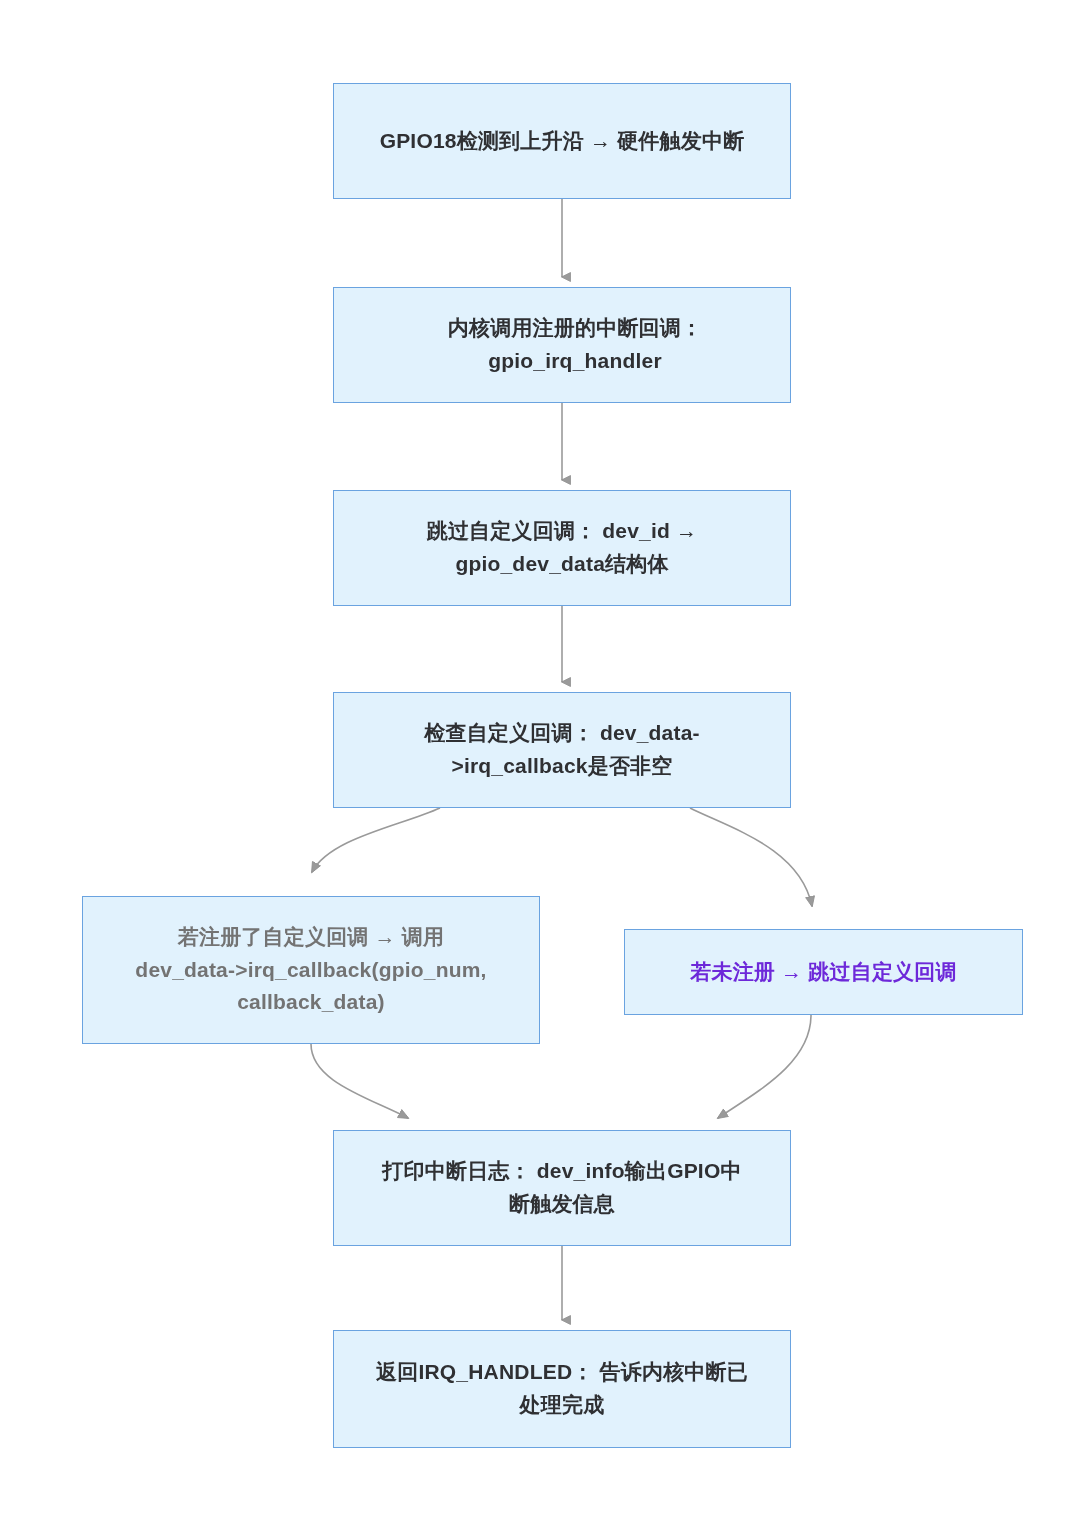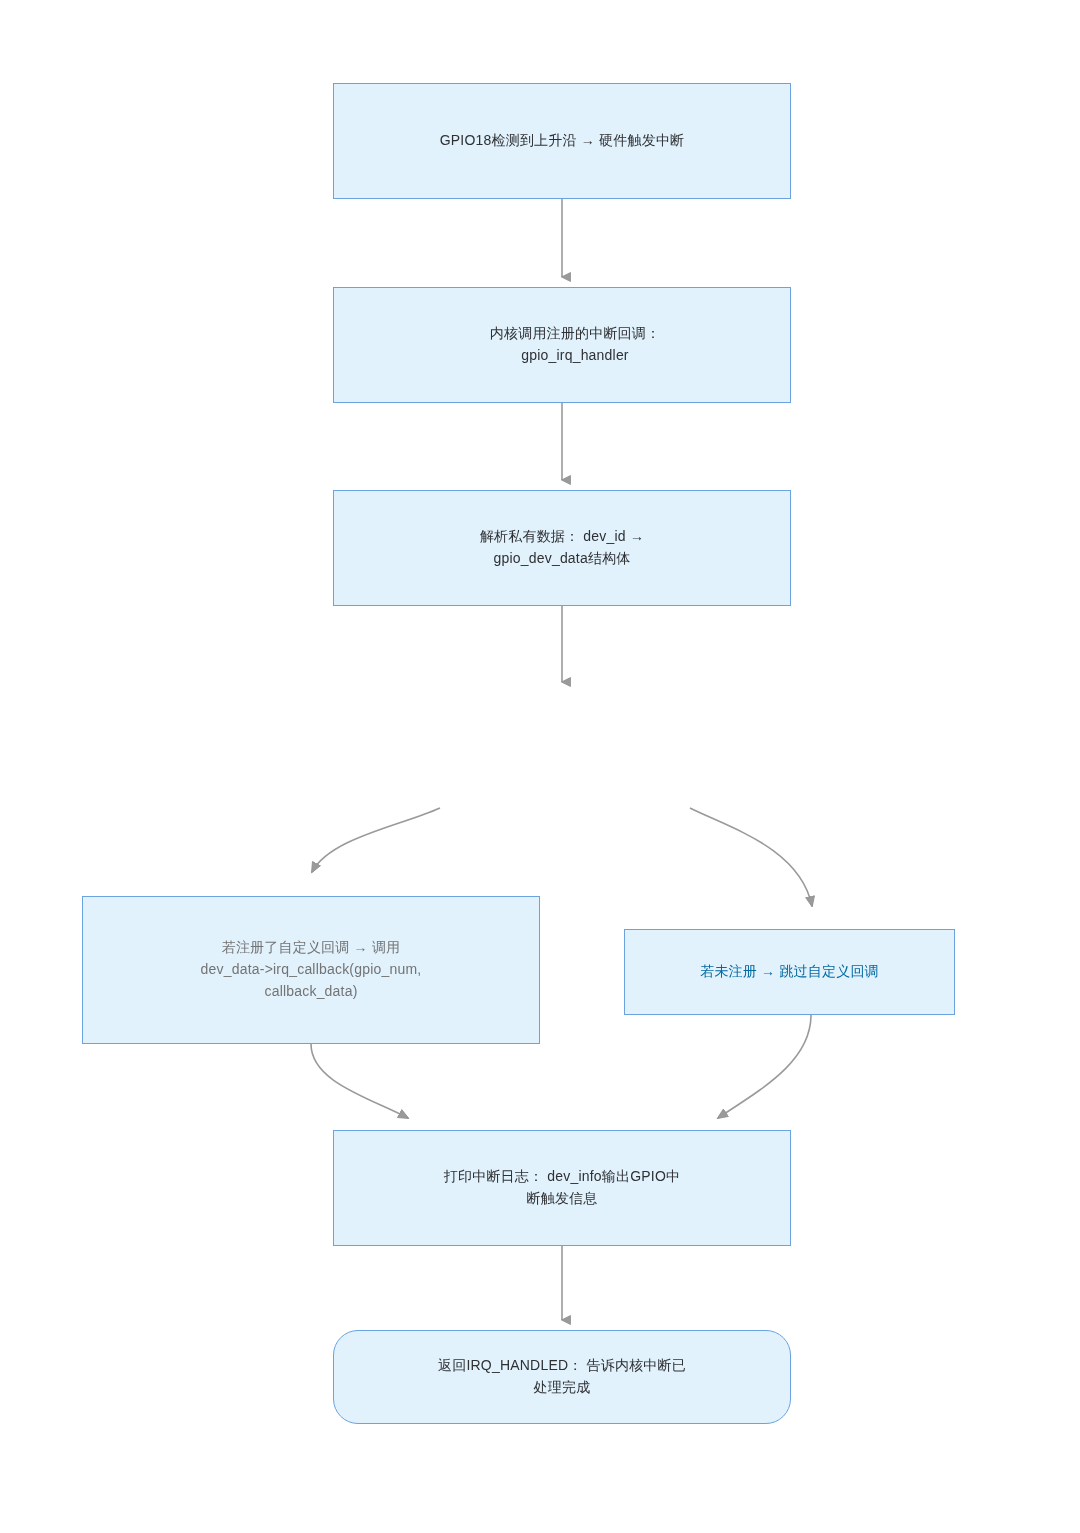--- a/index.html
+++ b/index.html
@@ -28,25 +28,26 @@
   .node {
     position: absolute;
     box-sizing: border-box;
     background: #e1f2fd;
     border: 1.6px solid #6aa3e0;
     display: flex;
     align-items: center;
     justify-content: center;
     text-align: center;
     color: #2f3033;
-    font-size: 14px;
+    font-size: 21px;
     line-height: 1.55;
     letter-spacing: 0.2px;
     padding: 6px 14px;
     white-space: pre-line;
+    font-weight: bold;
   }
   .node-label {
     display: block;
     width: 100%;
   }
 </style>
 </head>
 <body>
 
 <div id="canvas" style="background: rgb(255, 255, 255);">
@@ -81,38 +82,42 @@
   <div class="node" id="node-n1" style="left: 333px; top: 83px; width: 458px; height: 116px; background: rgb(225, 242, 253); border-color: rgb(106, 163, 224); color: rgb(47, 48, 51);">
     <span class="node-label">GPIO18检测到上升沿 → 硬件触发中断</span>
   </div>
 
   <div class="node" id="node-n2" style="left: 333px; top: 287px; width: 458px; height: 116px; background: rgb(225, 242, 253); border-color: rgb(106, 163, 224); color: rgb(47, 48, 51); padding-left: 40px;">
     <span class="node-label">内核调用注册的中断回调：
 gpio_irq_handler</span>
   </div>
 
   <div class="node" id="node-n3" style="left: 333px; top: 490px; width: 458px; height: 116px; background: rgb(225, 242, 253); border-color: rgb(106, 163, 224); color: rgb(47, 48, 51);">
-    <span class="node-label">解析私有数据： dev_id →
+    <span class="node-label">跳过自定义回调： dev_id →
 gpio_dev_data结构体</span>
   </div>
 
+  <div class="node" id="node-n4" style="left: 333px; top: 692px; width: 458px; height: 116px; background: rgb(225, 242, 253); border-color: rgb(106, 163, 224); color: rgb(47, 48, 51);">
+    <span class="node-label">检查自定义回调： dev_data-
+&gt;irq_callback是否非空</span>
+  </div>
 
   <div class="node" id="node-n5" style="left: 82px; top: 896px; width: 458px; height: 148px; background: rgb(225, 242, 253); border-color: rgb(106, 163, 224); color: #737373;">
     <span class="node-label">若注册了自定义回调 → 调用
 dev_data-&gt;irq_callback(gpio_num,
 callback_data)</span>
   </div>
 
-  <div class="node" id="node-n6" style="left: 624px; top: 929px; width: 331px; height: 86px; background: rgb(225, 242, 253); border-color: rgb(106, 163, 224); color: #0369a1;">
+  <div class="node" id="node-n6" style="left: 624px; top: 929px; width: 399px; height: 86px; background: rgb(225, 242, 253); border-color: rgb(106, 163, 224); color: #6d28d9;">
     <span class="node-label">若未注册 → 跳过自定义回调</span>
   </div>
 
   <div class="node" id="node-n7" style="left: 333px; top: 1130px; width: 458px; height: 116px; background: rgb(225, 242, 253); border-color: rgb(106, 163, 224); color: rgb(47, 48, 51);">
     <span class="node-label">打印中断日志： dev_info输出GPIO中
 断触发信息</span>
   </div>
 
-  <div class="node" id="node-n8" style="left: 333px; top: 1330px; width: 458px; height: 94px; background: rgb(225, 242, 253); border-color: rgb(106, 163, 224); color: rgb(47, 48, 51); border-radius: 25px;">
+  <div class="node" id="node-n8" style="left: 333px; top: 1330px; width: 458px; height: 118px; background: rgb(225, 242, 253); border-color: rgb(106, 163, 224); color: rgb(47, 48, 51);">
     <span class="node-label">返回IRQ_HANDLED： 告诉内核中断已
 处理完成</span>
   </div>
 
 </div>
 
 </body></html>

